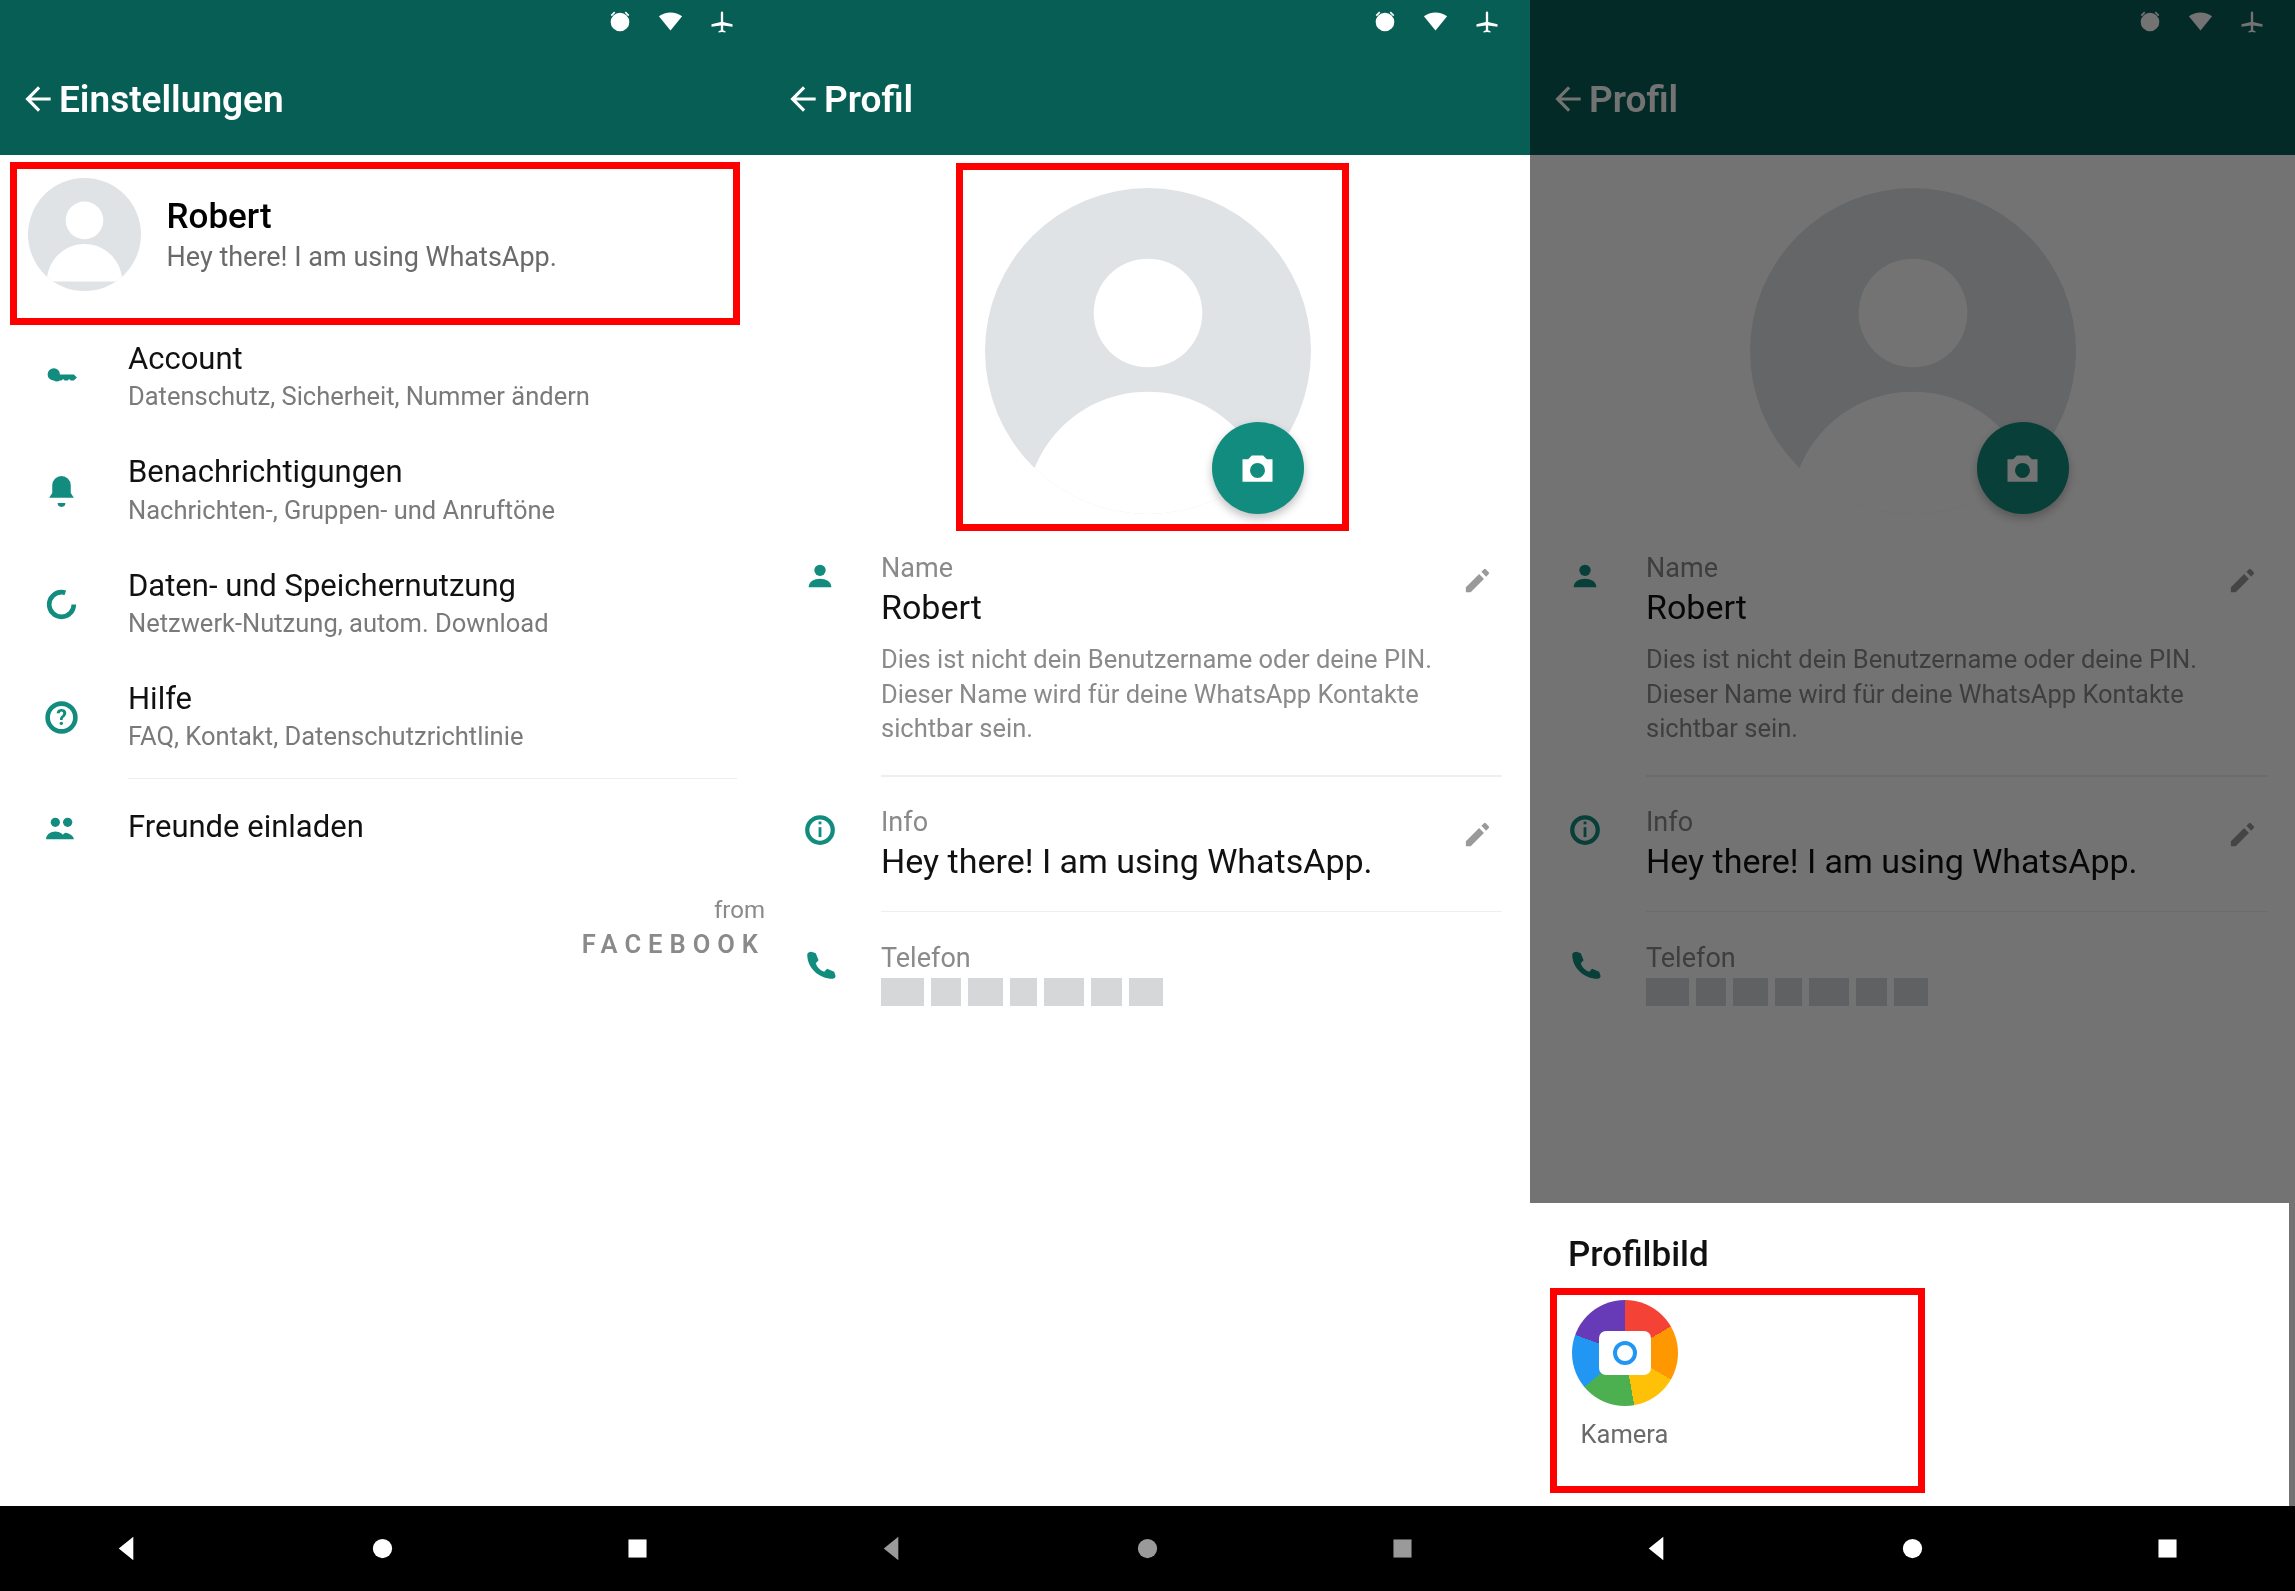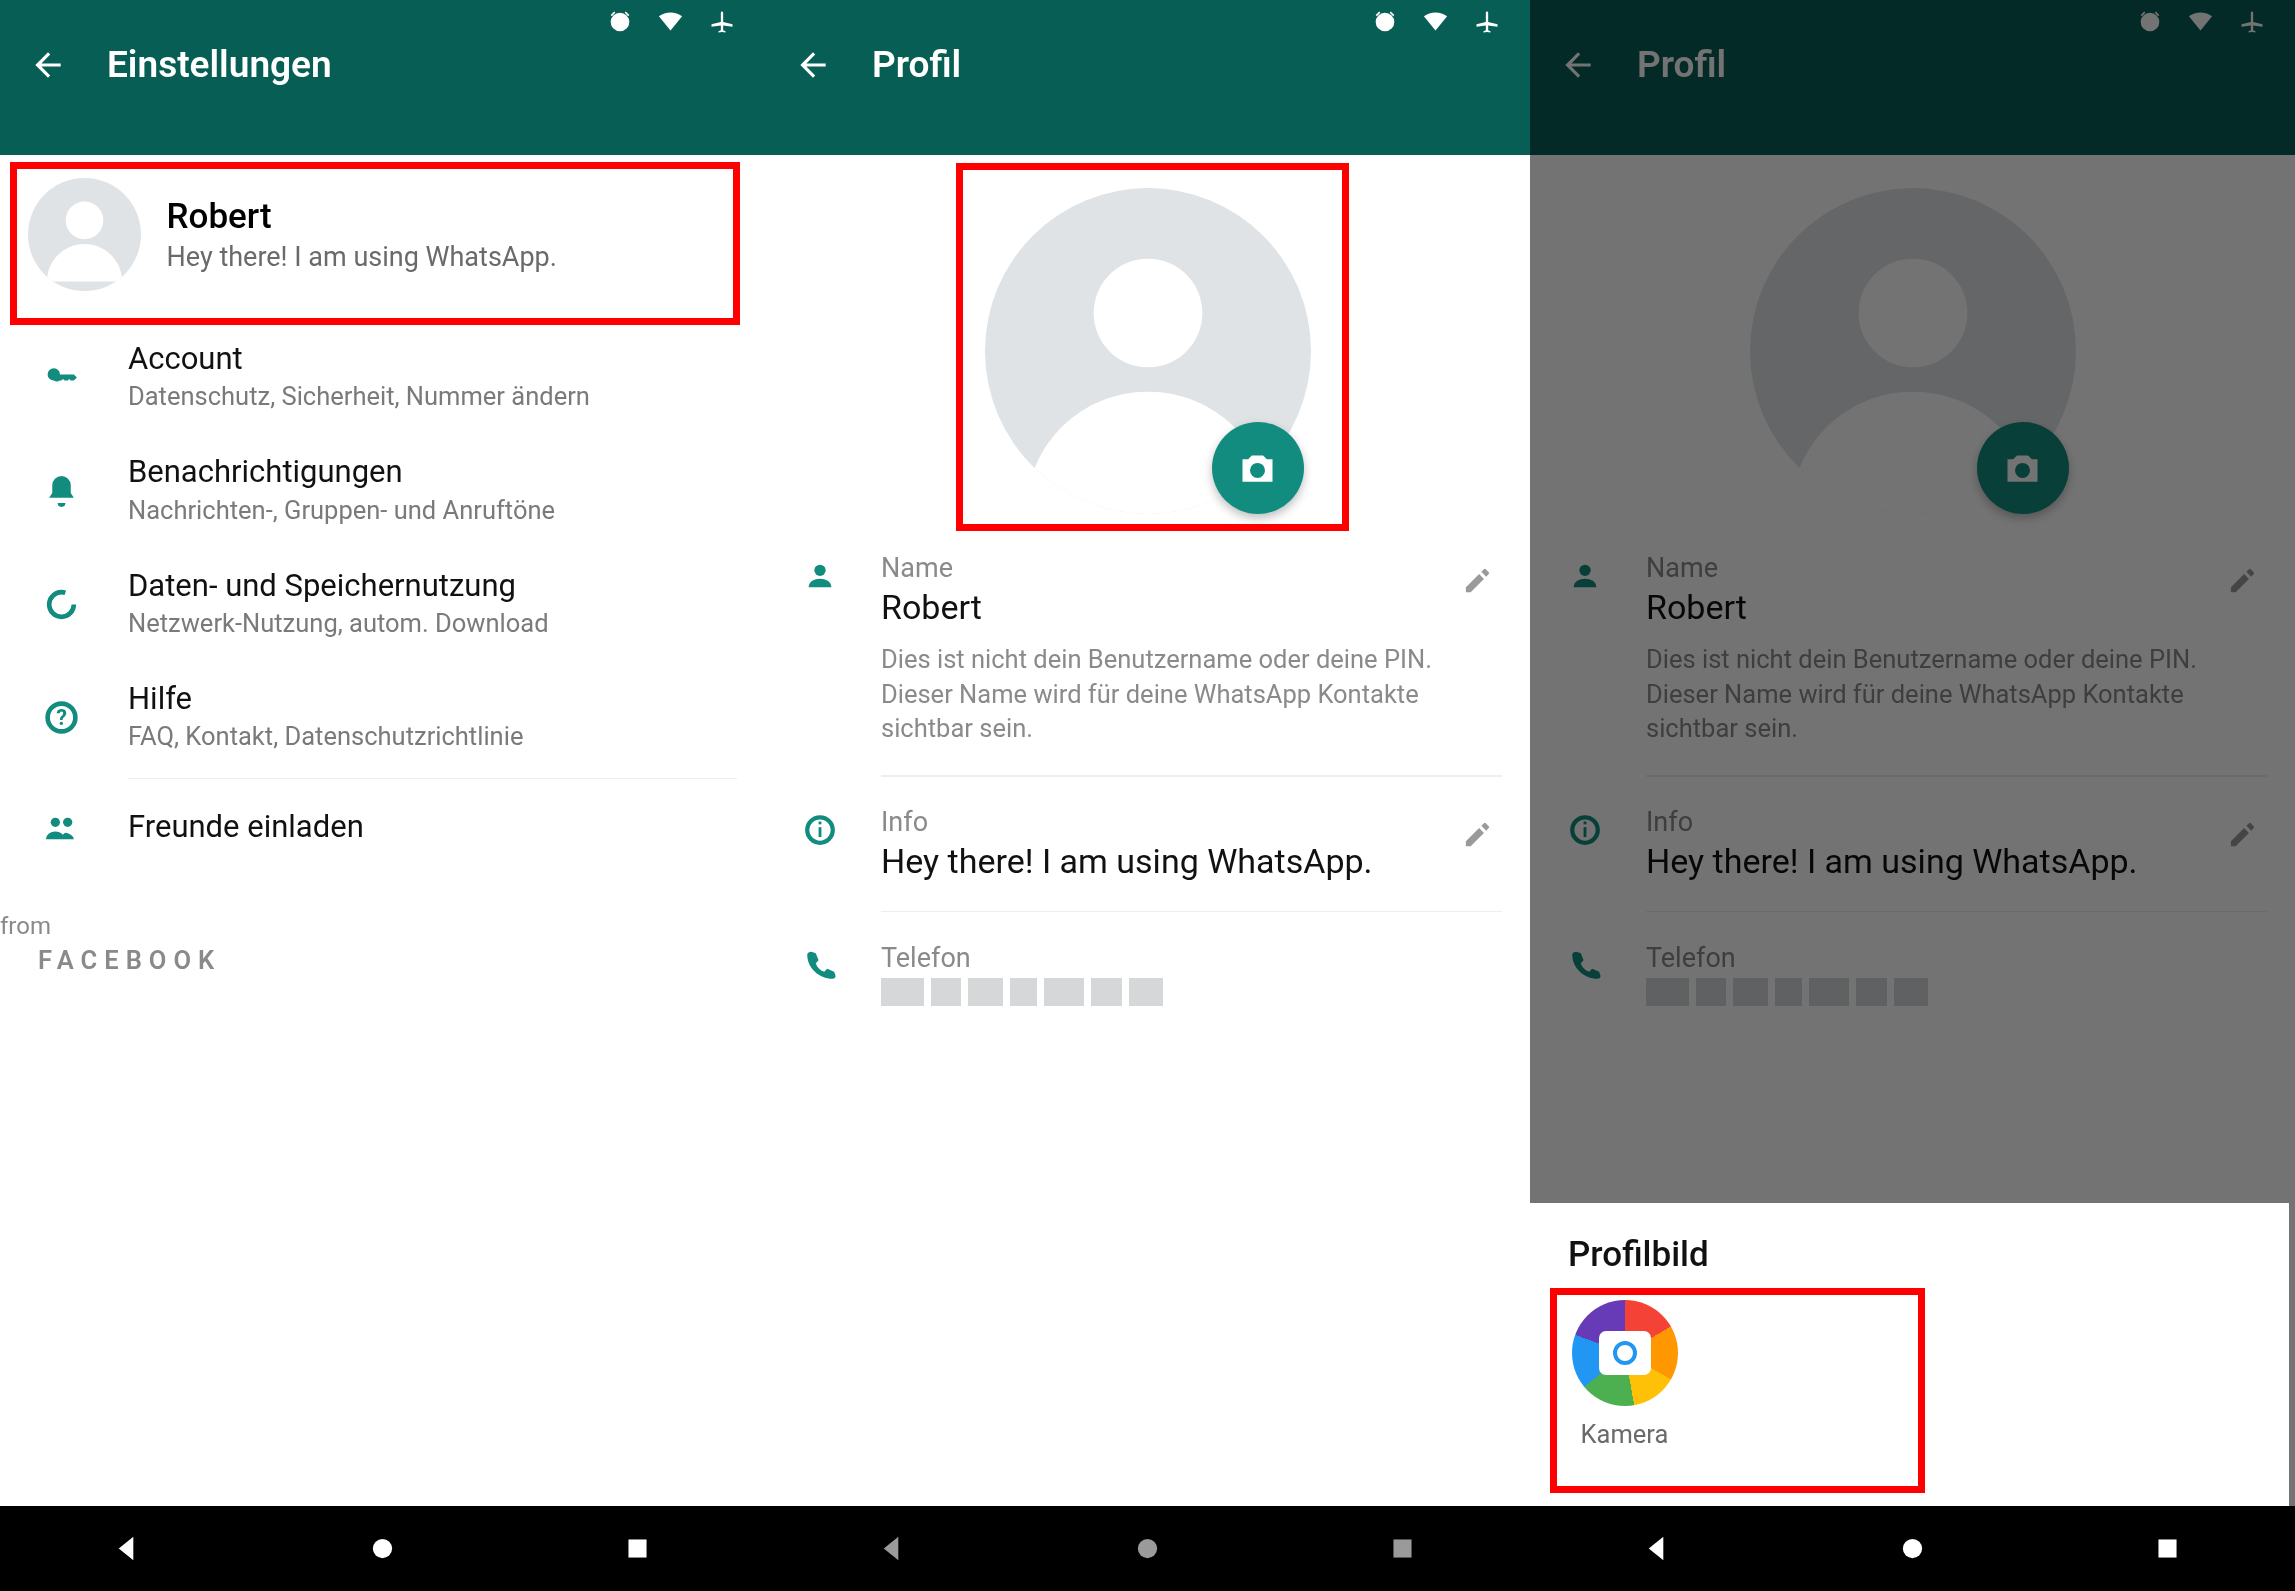--- a/index.html
+++ b/index.html
@@ -35,22 +35,22 @@
     gap: 20px;
   }
   .statusbar svg { fill: #fff; }
   .statusbar .st-icn { width: 31px; height: 31px; display:flex; align-items:center; justify-content:center;}
 
   
   .appbar {
     height: 112px;
     background: #075E54;
     display: flex;
-    padding: 0 26px;
-    gap: 38px;
+    align-items: center;
+    padding: 0 16px;
   }
   .appbar .back { width: 43px; height: 43px; display:flex; align-items:center; justify-content:center;}
   .appbar .title {
     color: #fff;
     font-size: 37px;
     font-weight: 600;
   }
 
   
   .content { padding: 0 0; }
@@ -84,21 +84,21 @@
     width: 85px; flex: 0 0 85px;
     display:flex; align-items:center; justify-content:flex-start;
     padding-top: 4.3px;
   }
   .list-item .lead svg { fill:#128C7E; }
   .list-item .texts .primary { font-size: 31px; color:#111; }
   .list-item .texts .secondary { font-size: 25.5px; color:#7a7a7a; margin-top:4.3px; }
 
   .divider { height:1.4px; background:#eee; margin: 5.7px 28px 5.7px 128px; }
 
-  .from-fb { text-align:left; margin-top:44px; color:#8a8a8a; }
+  .from-fb { text-align:right; margin-top:28px; color:#8a8a8a; }
   .from-fb .from { font-size:24px; }
   .from-fb .fb { font-size:25.5px; letter-spacing:7px; margin-top:4.3px; font-weight:600;padding-left:38px; }
 
   
   .avatar-lg-wrap { display:flex; justify-content:center; padding: 33px 0 14px 0; position:relative; }
   .avatar-lg {
     width: 326px; height:326px; border-radius:50%;
     background:#dfe3e6;
     display:flex; align-items:flex-end; justify-content:center; overflow:hidden;
     position:relative;

